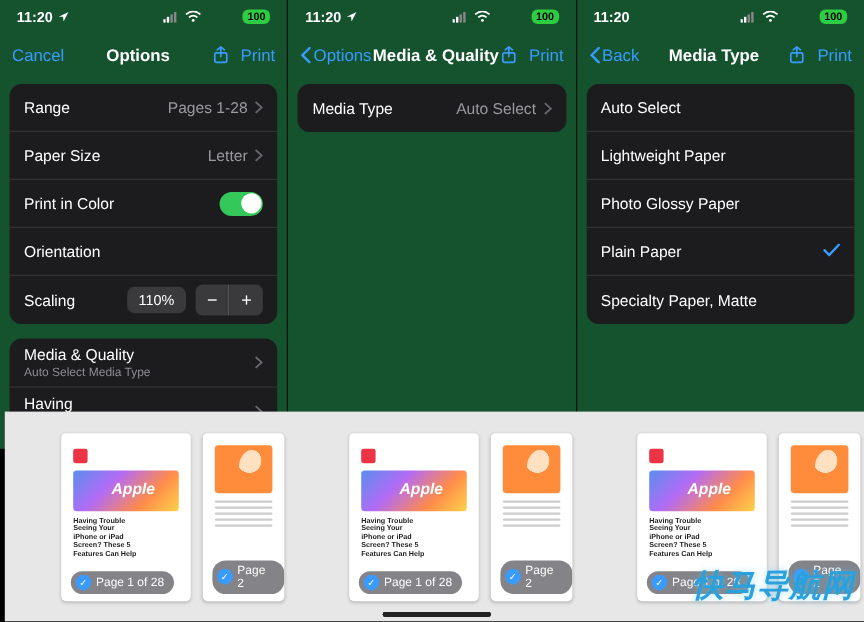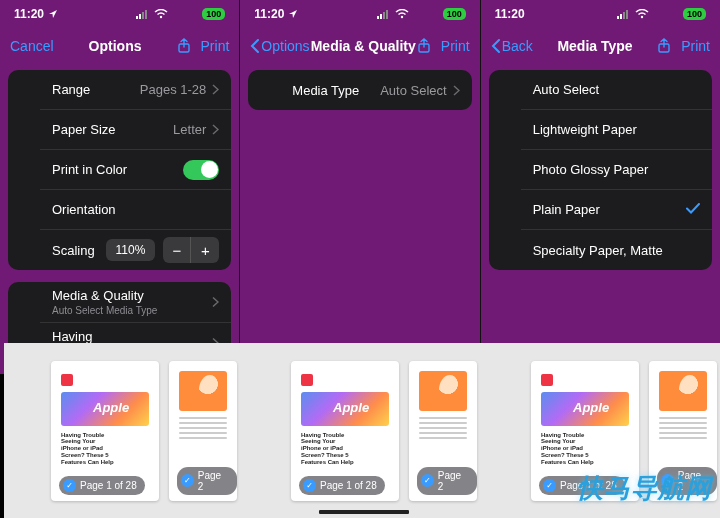--- a/index.html
+++ b/index.html
@@ -1,37 +1,37 @@
 <!DOCTYPE html>
 <html><head>
 <meta charset="utf-8">
 <style>
   * { box-sizing: border-box; margin: 0; padding: 0; font-family: -apple-system, "SF Pro Text", Helvetica, Arial, sans-serif; }
   body { background: #000; width: 720px; height: 518px; overflow: hidden; position: relative; }
   .phones { display: flex; width: 720px; height: 518px; }
-  .phone { flex: 1 1 0; height: 374px; background: #701a75; position: relative; display: flex; flex-direction: column; }
+  .phone { flex: 1 1 0; height: 374px; background: #14532d; position: relative; display: flex; flex-direction: column; }
   .sep { width: 1px; background: #111; }
 
   
   .status { height: 28px; display: flex; align-items: center; justify-content: space-between; padding: 0 14px 0 14px; color: #fff; font-size: 12px; font-weight: 600; }
   .status .left { display: flex; align-items: center; gap: 4px; }
   .status .right { display: flex; align-items: center; gap: 4px; }
   .batt { background:#2ecc40; color:#000; font-size:9px; font-weight:700; padding:1px 4px; border-radius:5px;margin-left:30px; }
   .sig svg, .wifi svg, .loc svg { display:block; }
 
   
   .nav { height: 36px; display: flex; align-items: center; justify-content: space-between; padding: 0 10px; }
   .nav .title { color:#fff; font-size:14px; font-weight:600; }
   .nav .nav-left { display:flex; align-items:center; gap:2px; color:#3a9bff; font-size:14px; }
   .nav .nav-right { display:flex; align-items:center; gap:10px; color:#3a9bff; font-size:14px; }
   .nav-left svg path { stroke:#3a9bff; }
   .share svg { display:block; }
 
   
-  .group { margin: 6px 8px; background:#1c1c1e; border-radius:10px; overflow:hidden;padding-left:32px; }
+  .group { margin: 6px 8px; background:#1c1c1e; border-radius:10px; overflow:hidden; }
   .row { min-height: 40px; padding: 0 12px; display:flex; align-items:center; justify-content:space-between; color:#fff; font-size:13px; border-bottom:0.5px solid #333; }
   .row:last-child { border-bottom:none; }
   .row .lbl { color:#fff; }
   .row .val { color:#9a9a9f; font-size:13px; display:flex; align-items:center; gap:6px; }
   .row .sub { color:#8d8d93; font-size:10px; margin-top:2px; }
   .row.col { flex-direction:column; align-items:flex-start; justify-content:center; padding-top:6px; padding-bottom:6px; position:relative; }
   .row.col .chev { position:absolute; right:12px; top:50%; transform:translateY(-50%); }
   .chev { color:#69696e; }
   .chev svg { display:block; }
 

